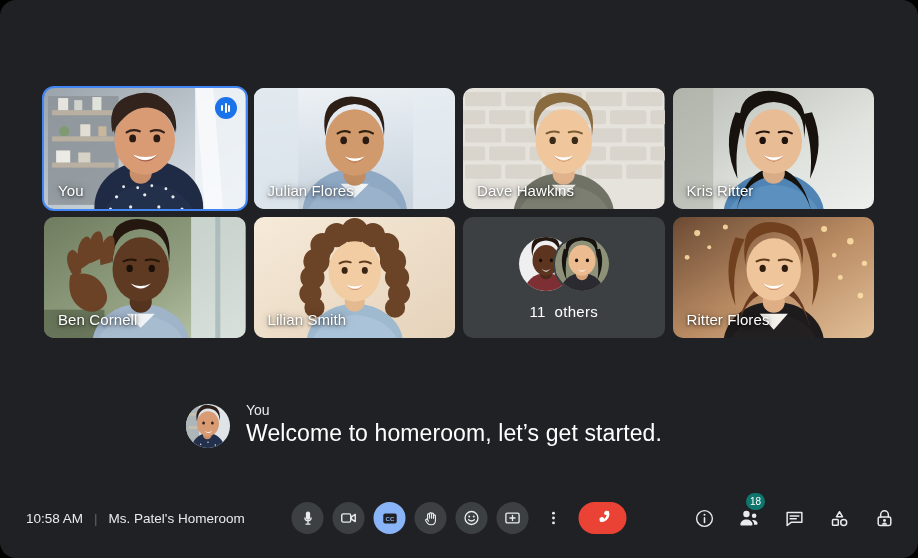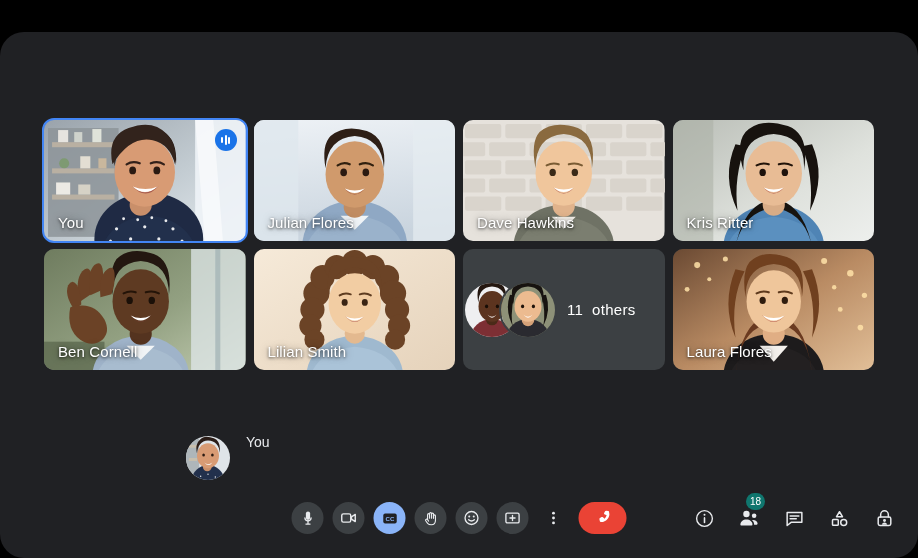--- a/index.html
+++ b/index.html
@@ -6,23 +6,23 @@
   * { box-sizing: border-box; margin: 0; padding: 0; }
   html, body {
     width: 918px; height: 558px;
     background: #000;
     font-family: "Liberation Sans", sans-serif;
     overflow: hidden;
   }
   .screen {
     position: absolute; inset: 0;
     background: #202124;
-    border-radius: 24px;
+    border-radius: 16px;
     overflow: hidden;
-    display: flex; flex-direction: column; margin-top: 32px;
+    display: flex; flex-direction: column;
   }
 
   
   .stage {
     position: absolute;
     left: 44px; top: 88px;
     width: 830px; height: 250px;
   }
   .grid {
     display: grid;
@@ -70,22 +70,22 @@
   .speak-badge i {
     display: block; width: 2px; background: #fff; border-radius: 1px;
   }
   .speak-badge i:nth-child(1){ height: 6px; }
   .speak-badge i:nth-child(2){ height: 10px; }
   .speak-badge i:nth-child(3){ height: 7px; }
 
   
   .others-tile {
     background: #3c4043;
-    display: flex; flex-direction: row;
-    align-items: center; 
+    display: flex; flex-direction: column;
+    align-items: center; justify-content: center;
     gap: 10px;
   }
   .others-avatars { position: relative; width: 94px; height: 58px; }
   .oav {
     position: absolute; top: 0;
     width: 58px; height: 58px;
     border-radius: 50%;
     overflow: hidden;
     border: 2px solid #3c4043;
   }
@@ -486,21 +486,21 @@
             <path d="M71 22 q-14 28 -9 66 q-14 -34 0 -68 z" fill="#70401f"></path>
             <path d="M129 22 q14 28 9 66 q14 -34 0 -68 z" fill="#70401f"></path>
             <ellipse cx="89" cy="51" rx="3.1" ry="3.5" fill="#2f1c0e"></ellipse>
             <ellipse cx="111" cy="51" rx="3.1" ry="3.5" fill="#2f1c0e"></ellipse>
             <path d="M83 44 q6 -3 12 -1" stroke="#5e3a1d" stroke-width="2.1" fill="none" stroke-linecap="round"></path>
             <path d="M105 43 q7 -2 13 1" stroke="#5e3a1d" stroke-width="2.1" fill="none" stroke-linecap="round"></path>
             <path d="M89 66 q11 10 22 0 q-11 5 -22 0 z" fill="#ffffff"></path>
             <path d="M88 65 q12 14 24 0 q-12 15 -24 0 z" fill="#b4574c"></path>
           </svg>
         </div>
-        <div class="tile-name">Laura Flores</div>
+        <div class="tile-name">Ritter Flores</div>
       </div>
 
     </div>
   </div>
 
   <div class="caption">
     <div class="cap-avatar">
       <svg viewBox="0 0 60 60" width="100%" height="100%" aria-hidden="true">
         <rect width="60" height="60" fill="#dfe4e8"></rect>
         <rect x="0" y="0" width="18" height="60" fill="#aeb6ba"></rect>
@@ -515,25 +515,31 @@
         <path d="M25 36 q5 5 11 0 q-5 7 -11 0 z" fill="#ffffff"></path>
         <g fill="#ffffff" opacity=".9">
           <circle cx="20" cy="55" r="1"></circle>
             <circle cx="30" cy="52" r="1"></circle>
             <circle cx="40" cy="56" r="1"></circle>
         </g>
       </svg>
     </div>
     <div class="cap-text">
       <div class="cap-speaker">You</div>
+      <div class="cap-line">Welcome to homeroom, let’s get started.</div>
     </div>
   </div>
 
   <div class="bar">
 
+    <div class="bar-left">
+      <span>10:58 AM</span>
+      <span class="divider">|</span>
+      <span>Ms. Patel's Homeroom</span>
+    </div>
 
     <div class="bar-center">
 
       <button class="cbtn" title="Microphone">
         <svg width="17" height="17" viewBox="0 0 24 24" fill="#e8eaed">
           <path d="M12 14a3 3 0 0 0 3-3V5a3 3 0 0 0-6 0v6a3 3 0 0 0 3 3z"></path>
           <path d="M17.3 11a.9.9 0 0 0-1.8 0 3.5 3.5 0 0 1-7 0 .9.9 0 0 0-1.8 0 5.3 5.3 0 0 0 4.4 5.2V19h-2a.9.9 0 0 0 0 1.8h5.8a.9.9 0 0 0 0-1.8h-2v-2.8a5.3 5.3 0 0 0 4.4-5.2z"></path>
         </svg>
       </button>
 

